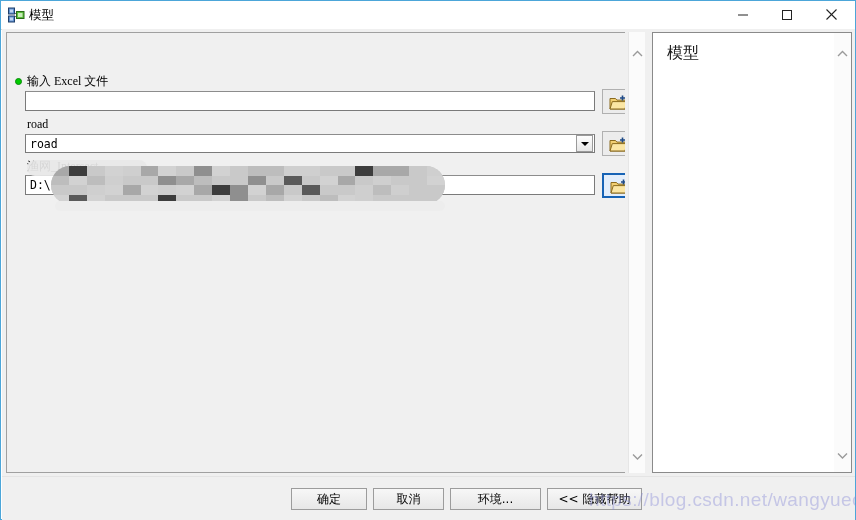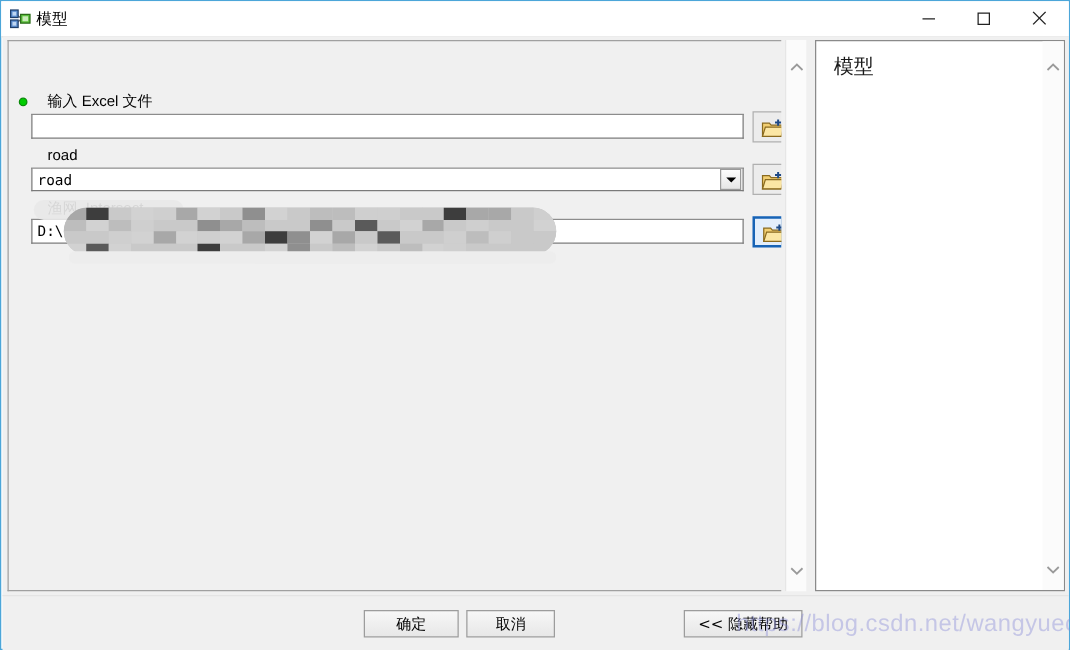--- a/index.html
+++ b/index.html
@@ -79,25 +79,24 @@
     height: 441px;
     box-sizing: border-box;
     border: 1px solid #a0a0a0;
     border-right: none;
     background: #f0f0f0;
     overflow: hidden;
   }
 
   .param-label {
     position: absolute;
-    font-family: Liberation Sans, sans-serif;
+    font-family: Liberation Serif, serif;
     font-size: 12px;
     color: #000000;
     white-space: nowrap;
-    margin-left: 11px;
   }
   .green-dot {
     position: absolute;
     width: 7px; height: 7px;
     border-radius: 50%;
     background: #00cc00;
     border: 1px solid #0a8a0a;
     box-sizing: border-box;
   }
   .textbox {
@@ -472,17 +471,18 @@
               <polyline points="1,1.6 5.5,6 10,1.6" fill="none" stroke="#9a9a9a" stroke-width="1.4"></polyline>
             </svg>
         </span>
       </div>
     </div>
   </div>
 
   <div id="buttonbar">
     <button class="dlgbtn" style="left:289px; width:76px;">确定</button>
     <button class="dlgbtn" style="left:371px; width:71px;">取消</button>
+    <button class="dlgbtn" style="left:448px; width:91px;">环境...</button>
     <button class="dlgbtn" style="left:545px; width:95px;">&lt;&lt; 隐藏帮助</button>
   </div>
 
   <div id="watermark">https://blog.csdn.net/wangyuechenxi</div>
 </div>
 
 </body></html>

